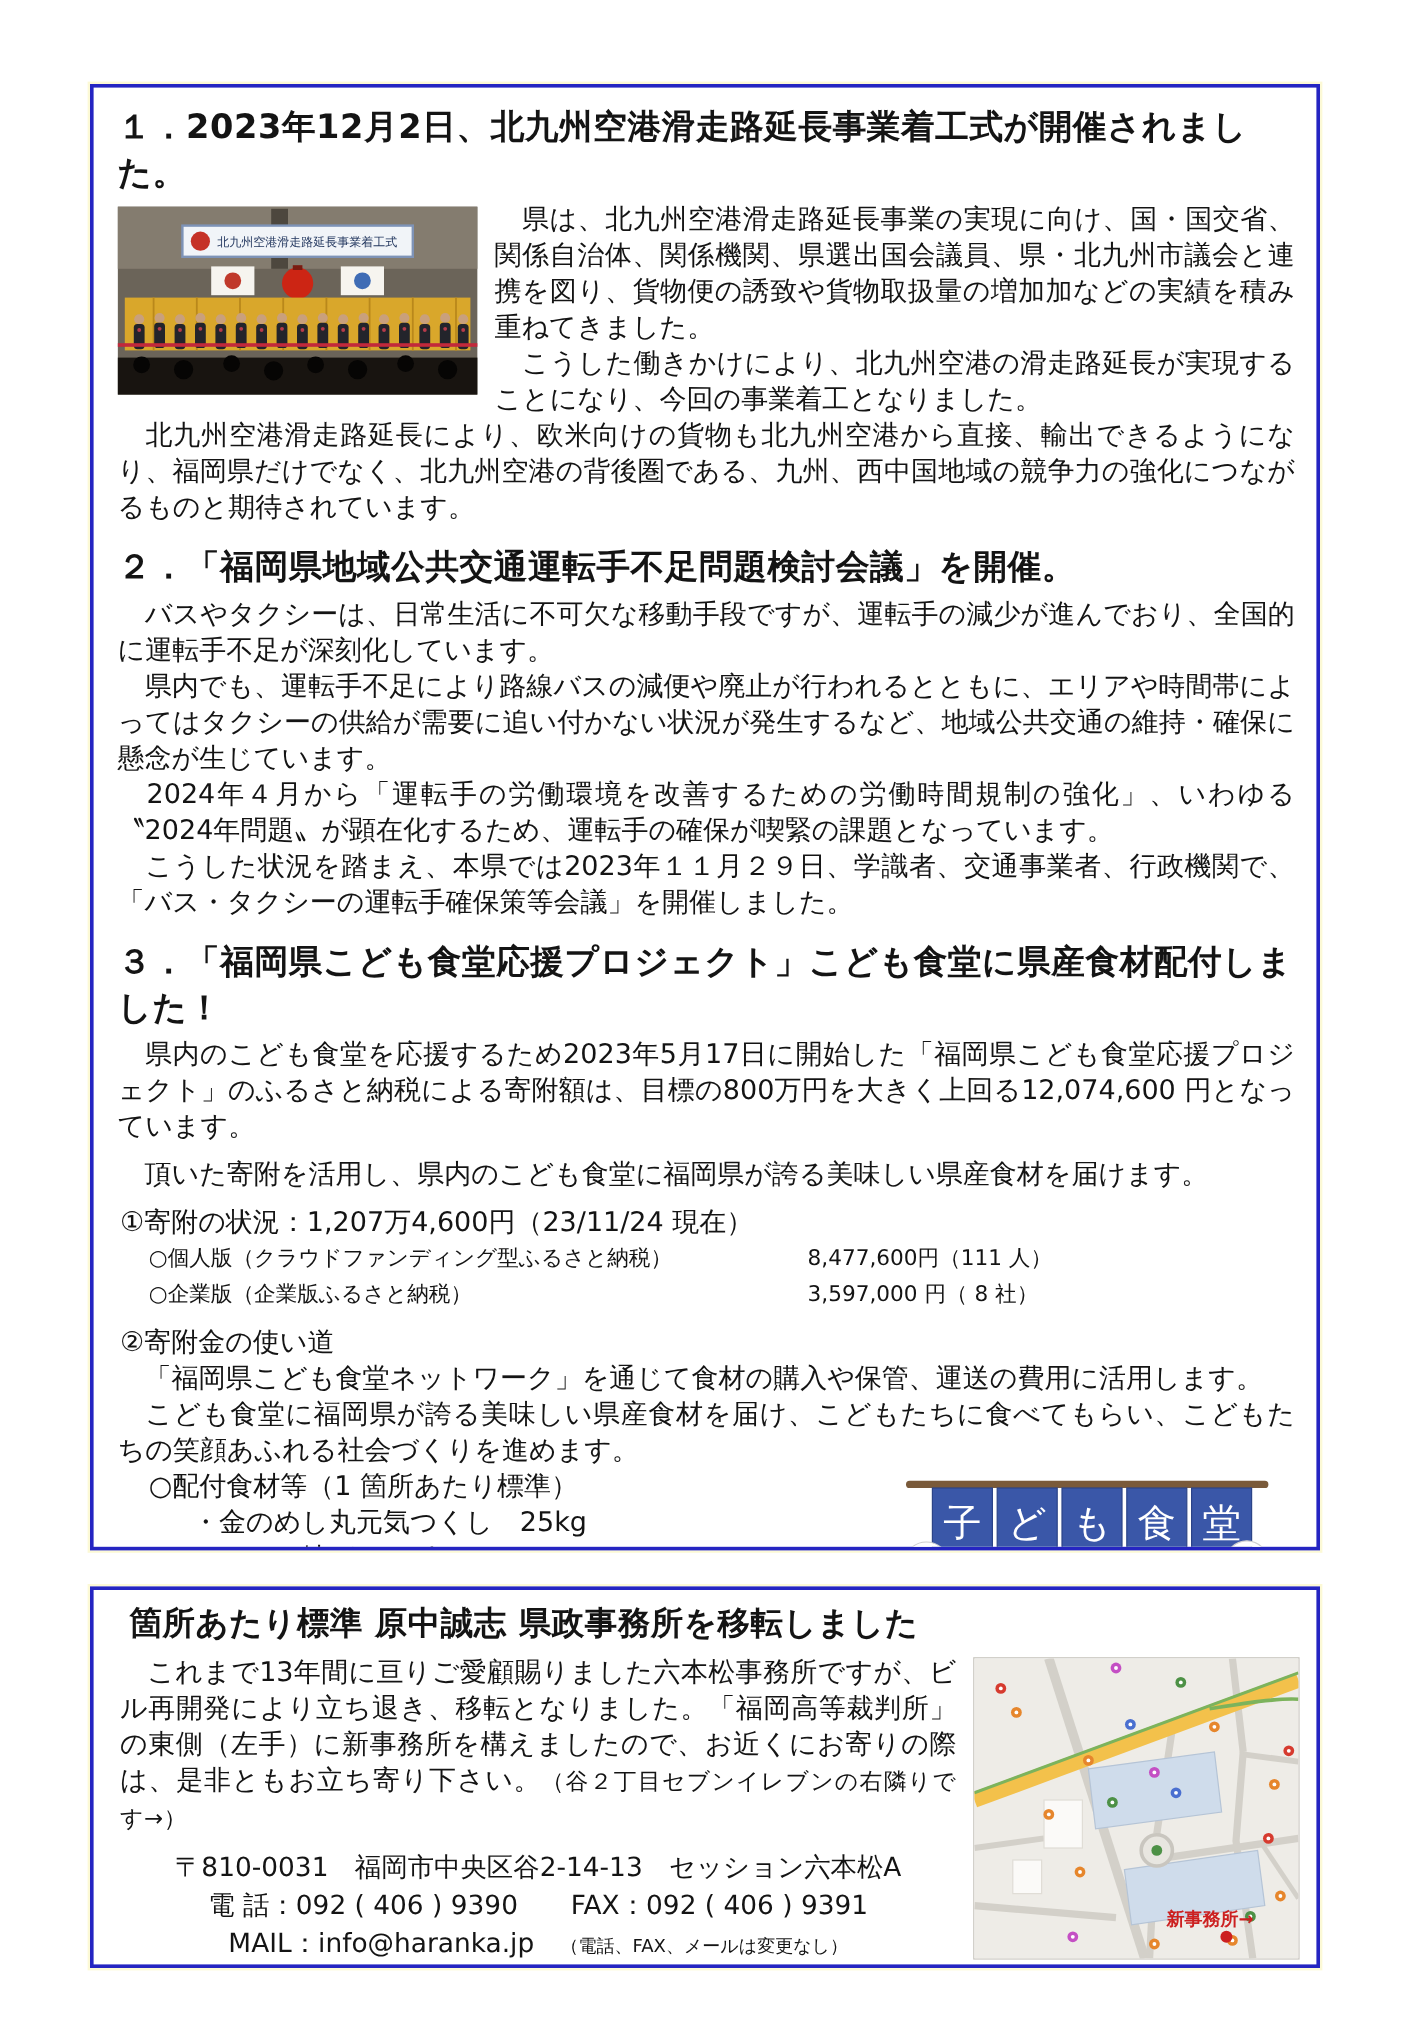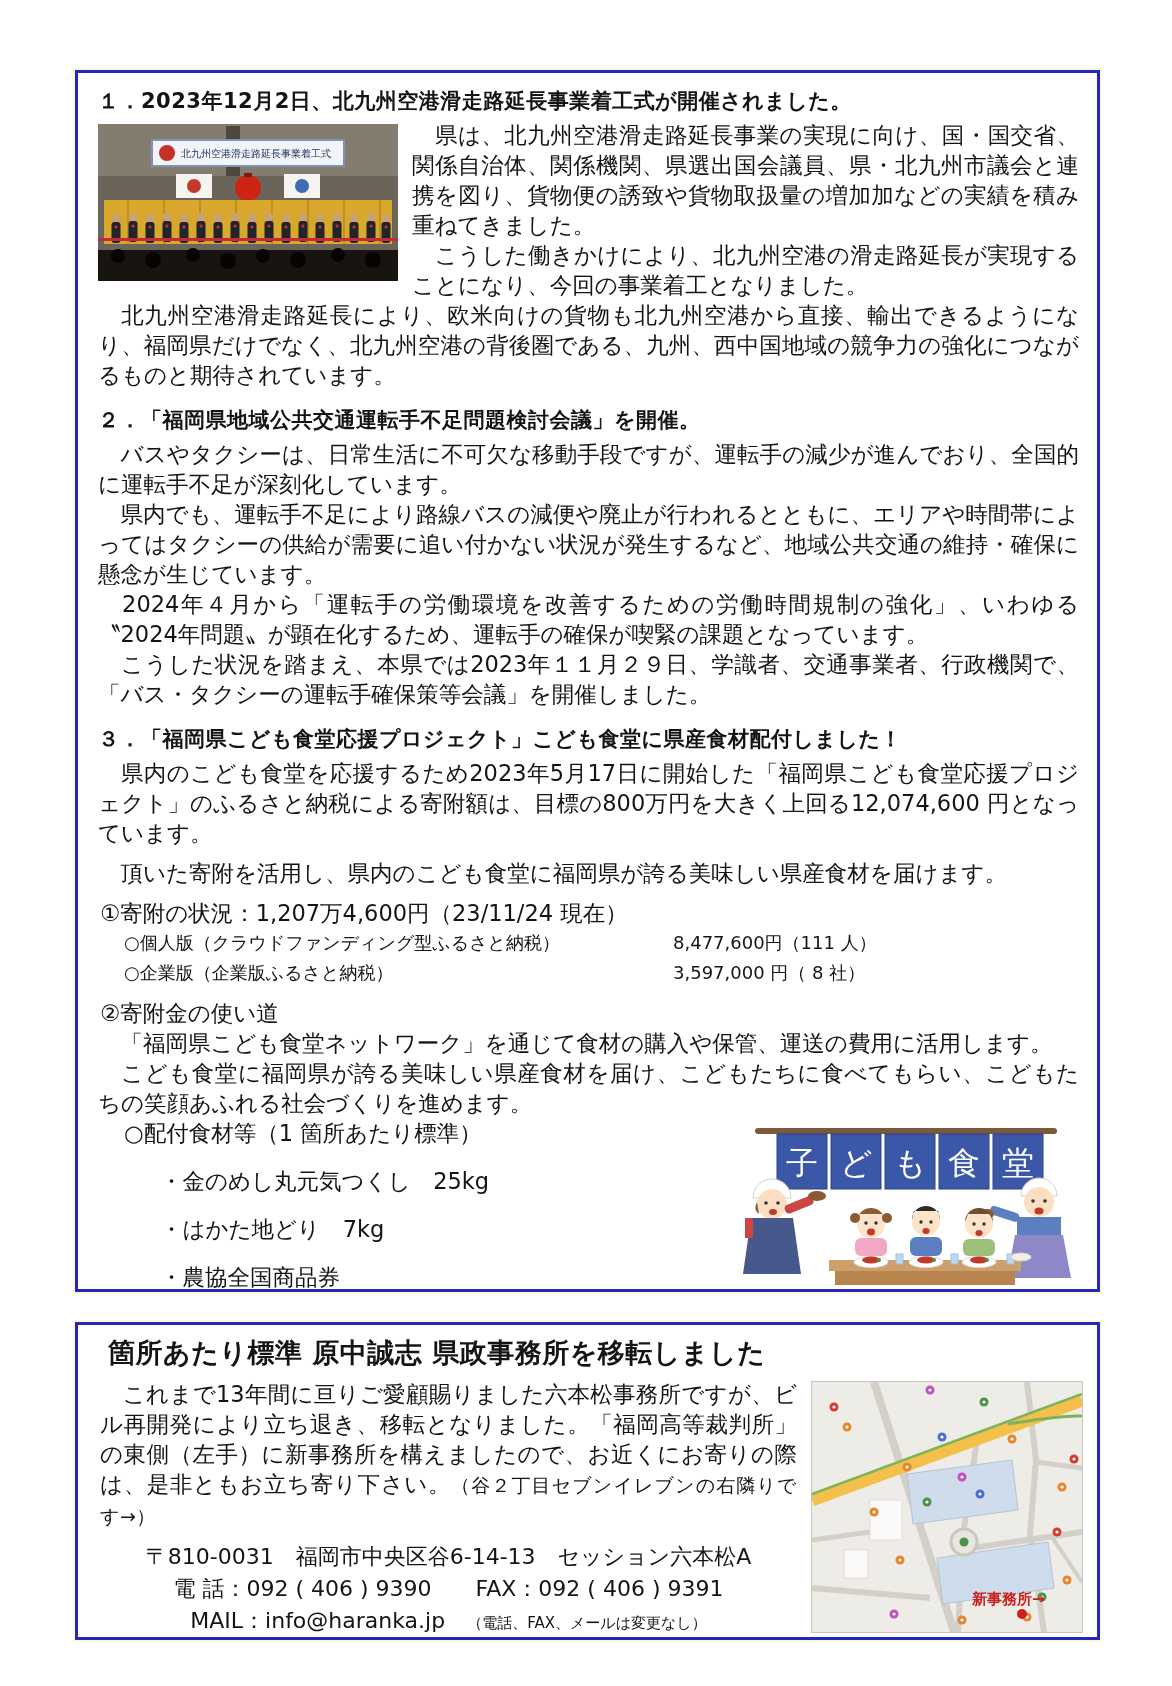--- a/index.html
+++ b/index.html
@@ -8,31 +8,31 @@
     font-family:"DejaVu Sans","Liberation Sans",sans-serif;
     color:#141414;
   }
   .page{position:relative;width:1172px;height:1686px;background:#fff;}
   .frame{
     position:absolute;background:#fff;border:3px solid #2525c2;
     box-shadow:0 0 0 2px #fcf9d6;box-sizing:border-box;
   }
   #box1{left:75px;top:70px;width:1025px;height:1222px;padding:8px 18px 0 20px;overflow:hidden;}
   #box2{left:75px;top:1322px;width:1025px;height:318px;padding:8px 14px 0 22px;overflow:hidden;}
-  .h{font-size:21px;font-weight:700;margin:6px 0 5px 0;letter-spacing:0.5px;}
+  .h{font-size:28px;font-weight:700;margin:6px 0 5px 0;letter-spacing:0.5px;}
   p{margin:0;font-size:22.5px;line-height:30px;text-align:justify;}
   section{margin-top:16px;}
   section:first-child{margin-top:0;}
   .photo-wrap{float:left;width:300px;height:157px;margin:4px 14px 12px 0;}
   .photo-wrap svg{display:block;width:300px;height:157px;}
   .clear{clear:left;}
   .mt{margin-top:10px;}
   .ind1{padding-left:2px;}
   .ind2{padding-left:26px;}
-  .ind3{padding-left:62px;margin-top:18px;}
+  .ind3{padding-left:62px;}
   .drow{display:flex;font-size:18px;line-height:30px;}
   .drow .dlabel{width:575px;padding-left:26px;box-sizing:border-box;}
   .illust-wrap{float:right;width:358px;height:166px;margin:4px 0 2px 10px;}
   .illust-wrap svg{display:block;width:358px;height:166px;}
   #box2 .h{font-size:27px;margin:2px 0 8px 8px;}
   .map-wrap{float:right;width:270px;height:250px;margin:2px 0 4px 14px;border:1px solid #c8c5be;}
   .map-wrap svg{display:block;width:270px;height:250px;}
   .note-inline{font-size:19px;letter-spacing:0.5px;}
   .addr{margin-top:10px;width:700px;text-align:center;font-size:22px;line-height:32px;}
   .addr div{white-space:nowrap;}
@@ -319,19 +319,19 @@
           </g>
         </g>
         <circle cx="210" cy="232" r="5" fill="#cc2020"></circle>
         <text x="160" y="222" font-size="15" font-weight="bold" fill="#cc2020">新事務所→</text>
       </svg>
     </div>
 
     <p><span>　これまで13年間に亘りご愛顧賜りました六本松事務所ですが、ビル再開発により立ち退き、移転となりました。「福岡高等裁判所」の東側（左手）に新事務所を構えましたので、お近くにお寄りの際は、是非ともお立ち寄り下さい。</span><span class="note-inline">（谷２丁目セブンイレブンの右隣りです→）</span></p>
 
     <div class="addr">
-      <div>〒810-0031　福岡市中央区谷6-14-13　セッション六本松A</div>
+      <div>〒810-0031　福岡市中央区谷2-14-13　セッション六本松A</div>
       <div><span>電 話：092 ( 406 ) 9390</span>　　<span>FAX：092 ( 406 ) 9391</span></div>
       <div><span>MAIL：info@haranka.jp</span>　<span class="small">（電話、FAX、メールは変更なし）</span></div>
     </div>
   </div>
 
 </div>
 
 </body></html>

